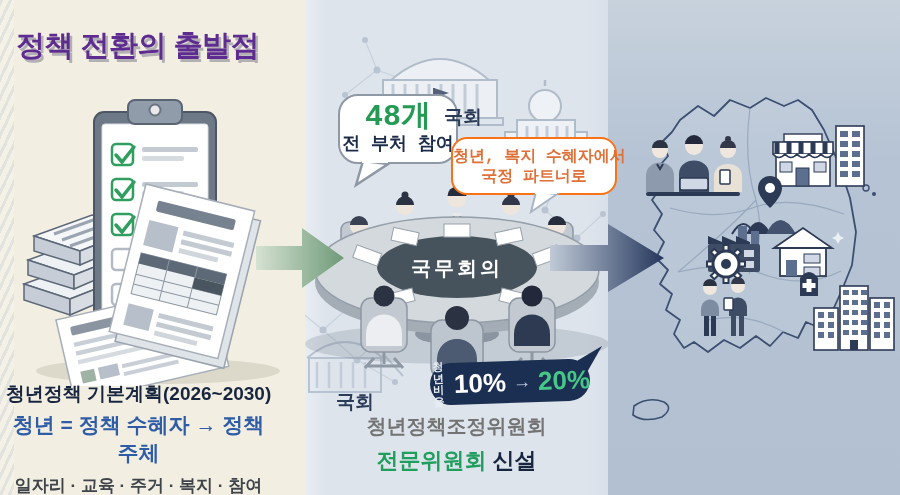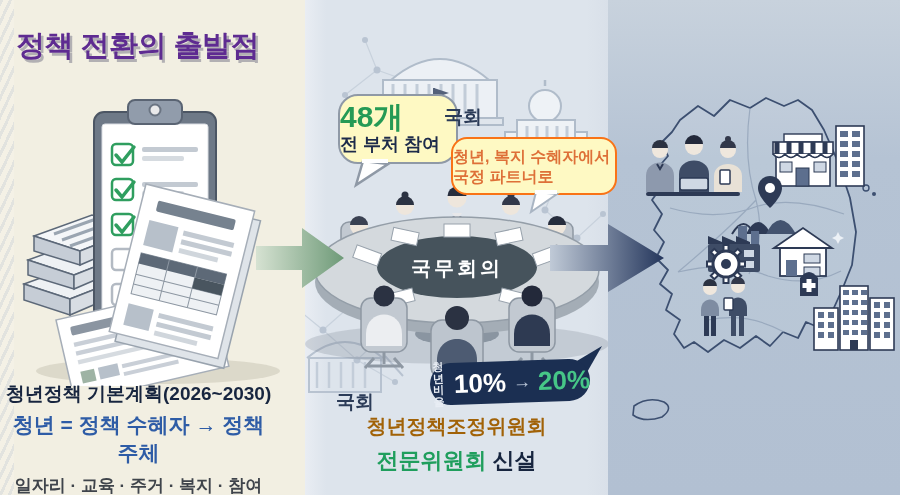--- a/index.html
+++ b/index.html
@@ -12,35 +12,35 @@
   .stripe-edge{position:absolute;left:0;top:0;width:14px;height:495px;
     background:repeating-linear-gradient(115deg,#e2e3df 0 3px,#f4f1e6 3px 8px);}
   .left-title{position:absolute;left:16px;top:26px;margin:0;font-size:29px;font-weight:800;
     color:#5e2b91;text-shadow:2.5px 2.5px 0 rgba(100,100,122,.45);letter-spacing:-.5px;white-space:nowrap;}
   .left-scene{position:absolute;left:18px;top:88px;width:268px;height:298px;}
   .left-captions{position:absolute;left:0;top:381px;width:277px;text-align:center;}
   .lc1{font-size:19px;font-weight:800;color:#17253f;}
   .lc2{font-size:21px;font-weight:800;color:#2e5ca6;margin-top:4px;}
   .lc3{font-size:17px;font-weight:600;color:#3f444b;margin-top:7px;}
   .mid-scene{position:absolute;left:0;top:0;width:303px;height:495px;}
-  .bubble{position:absolute;background:#fef9c3;box-sizing:border-box;}
+  .bubble{position:absolute;background:#ffffff;text-align:center;box-sizing:border-box;font-family:Liberation Mono, monospace;}
   .bubble-48{left:338px;top:94px;width:120px;height:70px;border:2.5px solid #8f99a6;border-radius:20px;padding-top:5px;}
   .b48-num{font-size:30px;font-weight:800;color:#259a55;line-height:32px;}
   .b48-label{font-size:18px;font-weight:800;color:#1d2b4a;line-height:22px;}
   .bubble-partner{left:451px;top:137px;width:166px;height:58px;border:2px solid #f97316;border-radius:16px;padding-top:8px;}
   .bp-line{font-size:16px;font-weight:800;color:#de7038;line-height:20px;white-space:nowrap;}
   .tail{position:absolute;overflow:visible;}
   .ratio-badge{position:absolute;left:430px;top:361px;width:160px;height:42px;background:#1b2f52;border-radius:21px;
     display:flex;align-items:center;justify-content:center;gap:7px;transform:rotate(-2deg);}
   .rb-label{display:flex;flex-direction:column;font-size:11px;font-weight:700;color:#e8edf4;line-height:11.5px;text-align:center;}
   .rb-from{font-size:26px;font-weight:800;color:#ffffff;}
   .rb-arrow{font-size:18px;font-weight:800;color:#b9c6d8;}
   .rb-to{font-size:26px;font-weight:800;color:#46c687;}
   .mid-captions{position:absolute;left:305px;top:413px;width:303px;text-align:center;}
-  .mc1{font-size:20px;font-weight:800;color:#a16207;}
+  .mc1{font-size:20px;font-weight:800;color:#737373;}
   .mc2{font-size:22px;font-weight:800;color:#17253f;margin-top:6px;}
   .hl-green{color:#1f9e5d;}
   .right-scene{position:absolute;left:0;top:90px;width:292px;height:405px;}
   .assembly-label{position:absolute;font-size:19px;font-weight:800;color:#2c3c58;}
   .arrow{position:absolute;}
   #arrow-green{left:256px;top:226px;width:88px;height:64px;}
   #arrow-navy{left:550px;top:220px;width:114px;height:76px;}
 </style>
 </head>
 <body>

